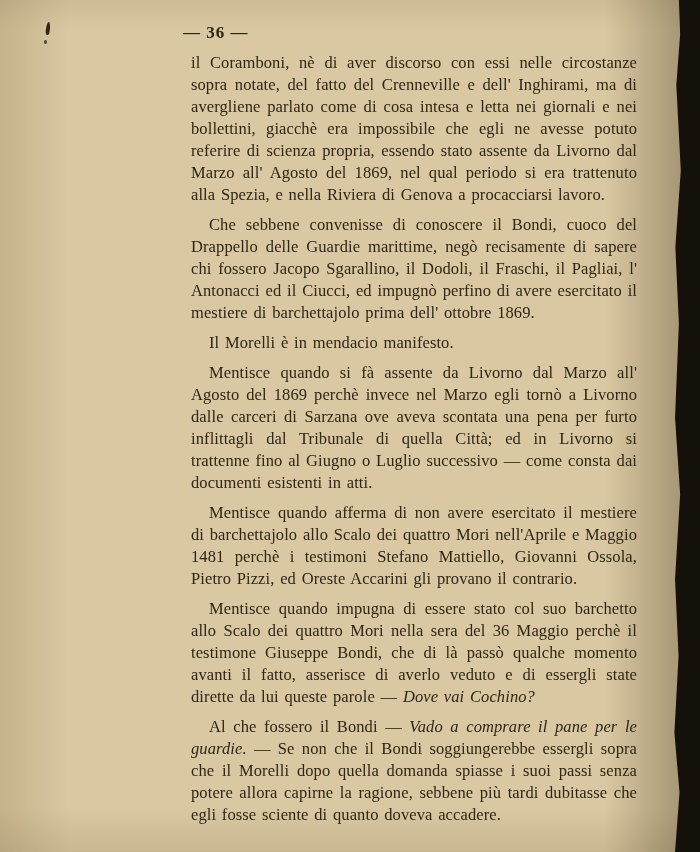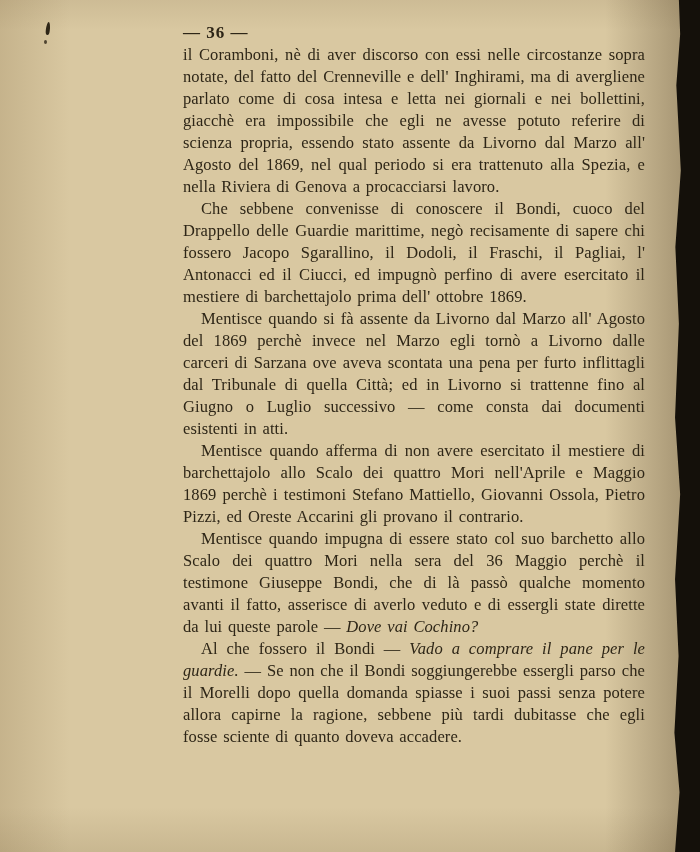--- a/index.html
+++ b/index.html
@@ -44,21 +44,21 @@
     left: 183px;
     width: 462px;
     color: #2e2617;
     font-size: 16.5px;
     line-height: 22px;
     word-spacing: 1.5px;
     letter-spacing: 0.1px;
     text-align: justify;
     hyphens: auto;
   }
-  .para { text-align: justify; margin: 0; }
+  .para { text-align: justify; margin: 8px; }
   .para.indent { text-indent: 18px; }
   .para em { }
   
   .ink-mark {
     position: absolute;
     background: #2e2617;
   }
   .mark-a {
     left: 46px; top: 22px;
     width: 4px; height: 13px;
@@ -87,21 +87,22 @@
 </style>
 </head>
 <body>
 
 <div class="page">
   <div class="shading"></div>
   <div class="page-number">— 36 —</div>
   <div class="text-block">
       <p class="para"><span>il Coramboni, nè di aver discorso con essi nelle circostanze sopra notate, del fatto del Crenneville e dell' Inghirami, ma di avergliene parlato come di cosa intesa e letta nei giornali e nei bollettini, giacchè era impossibile che egli ne avesse potuto referire di scienza propria, essendo stato assente da Livorno dal Marzo all' Agosto del 1869, nel qual periodo si era trattenuto alla Spezia, e nella Riviera di Genova a procacciarsi lavoro.</span></p>
       <p class="para indent"><span>Che sebbene convenisse di conoscere il Bondi, cuoco del Drappello delle Guardie marittime, negò recisamente di sapere chi fossero Jacopo Sgarallino, il Dodoli, il Fraschi, il Pagliai, l' Antonacci ed il Ciucci, ed impugnò perfino di avere esercitato il mestiere di barchettajolo prima dell' ottobre 1869.</span></p>
+      <p class="para indent"><span>Il Morelli è in mendacio manifesto.</span></p>
       <p class="para indent"><span>Mentisce quando si fà assente da Livorno dal Marzo all' Agosto del 1869 perchè invece nel Marzo egli tornò a Livorno dalle carceri di Sarzana ove aveva scontata una pena per furto inflittagli dal Tribunale di quella Città; ed in Livorno si trattenne fino al Giugno o Luglio successivo — come consta dai documenti esistenti in atti.</span></p>
-      <p class="para indent"><span>Mentisce quando afferma di non avere esercitato il mestiere di barchettajolo allo Scalo dei quattro Mori nell'Aprile e Maggio 1869 perchè i testimoni Stefano Mattiello, Giovanni Ossola, Pietro Pizzi, ed Oreste Accarini gli provano il contrario.</span></p>
+      <p class="para indent"><span>Mentisce quando afferma di non avere esercitato il mestiere di barchettajolo allo Scalo dei quattro Mori nell'Aprile e Maggio 1481 perchè i testimoni Stefano Mattiello, Giovanni Ossola, Pietro Pizzi, ed Oreste Accarini gli provano il contrario.</span></p>
       <p class="para indent"><span>Mentisce quando impugna di essere stato col suo barchetto allo Scalo dei quattro Mori nella sera del 36 Maggio perchè il testimone Giuseppe Bondi, che di là passò qualche momento avanti il fatto, asserisce di averlo veduto e di essergli state dirette da lui queste parole — </span><em>Dove vai Cochino?</em></p>
-      <p class="para indent"><span>Al che fossero il Bondi — </span><em>Vado a comprare il pane per le guardie.</em><span> — Se non che il Bondi soggiungerebbe essergli parso che il Morelli dopo quella domanda spiasse i suoi passi senza potere allora capirne la ragione, sebbene più tardi dubitasse che egli fosse sciente di quanto doveva accadere.</span></p>
+      <p class="para indent"><span>Al che fossero il Bondi — </span><em>Vado a comprare il pane per le guardie.</em><span> — Se non che il Bondi soggiungerebbe essergli sopra che il Morelli dopo quella domanda spiasse i suoi passi senza potere allora capirne la ragione, sebbene più tardi dubitasse che egli fosse sciente di quanto doveva accadere.</span></p>
     </div>
   <div class="ink-mark mark-a"></div>
   <div class="ink-mark mark-b"></div>
   <div class="edge-band"></div>
 </div>
 
 </body></html>

